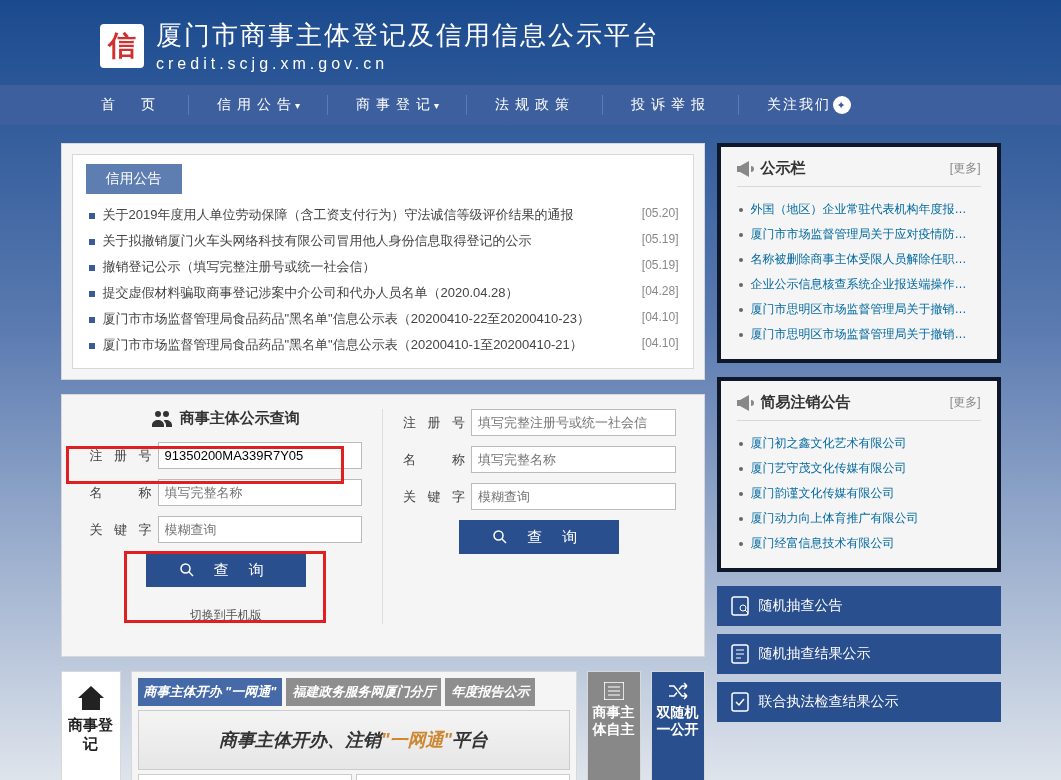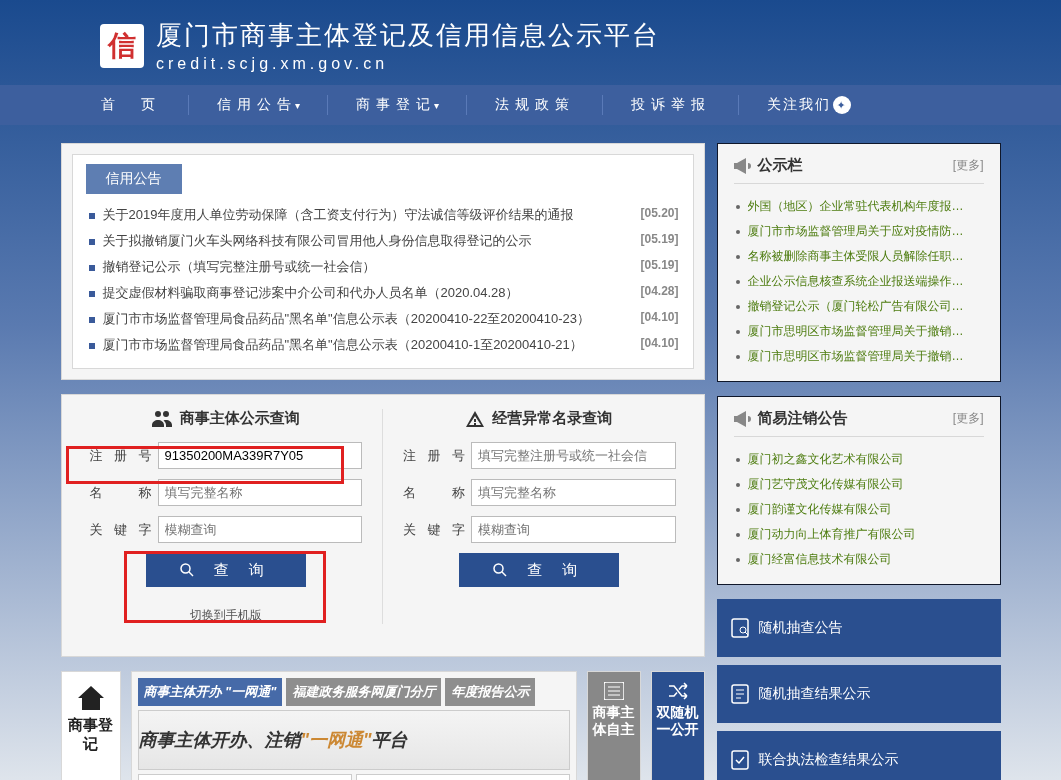--- a/index.html
+++ b/index.html
@@ -80,34 +80,34 @@
   display: flex;
   padding: 4px 0;
   font-size: 13px;
   color: #444;
 }
 .announce-list .dot {
   width: 6px; height: 6px; background: #3a5a9a;
   margin: 7px 8px 0 2px; flex-shrink: 0;
 }
 .announce-list .txt { flex: 1; cursor: pointer; }
-.announce-list .date { color: #888; font-size: 12px; margin-left: 10px; font-weight: bold; }
-
-.right-panel { background: #f5f5f5; border: 1px solid #0f172a; padding: 12px 16px; }
+.announce-list .date { color: #888; font-size: 12px; margin-left: 10px; }
+
+.right-panel { background: #f5f5f5; border: 4px solid #0f172a; padding: 12px 16px; }
 .right-panel-head {
   display: flex; align-items: center;
   border-bottom: 1px solid #d8d8d8;
   padding-bottom: 8px; margin-bottom: 10px;
 }
 .right-panel-head .ico { color: #888; font-size: 16px; margin-right: 6px; }
 .right-panel-head .ttl { font-size: 15px; font-weight: bold; color: #333; flex: 1; }
 .right-panel-head .more { font-size: 12px; color: #888; cursor: pointer; }
 .bullet-list { list-style: none; }
 .bullet-list li {
-  display: flex; padding: 4px 0; font-size: 12px; color: #4d7c0f;
+  display: flex; padding: 4px 0; font-size: 12px; color: #0369a1;
   align-items: center;
 }
 .bullet-list li::before {
   content: ""; width: 4px; height: 4px; border-radius: 50%;
   background: #666; margin: 0 8px 0 2px; flex-shrink: 0;
 }
 .bullet-list li span { cursor: pointer; white-space: nowrap; overflow: hidden; text-overflow: ellipsis; }
 
 .search-row {
   background: #f5f5f5; border: 1px solid #d8d8d8;
@@ -155,21 +155,21 @@
 .ywtover { flex: 1; background: #f5f5f5; border: 1px solid #d8d8d8; padding: 6px; display: flex; flex-direction: column; gap: 4px; }
 .ywt-tabs { display: flex; gap: 4px; }
 .ywt-tab {
   background: #8e8e8e; color: #fff; font-size: 13px;
   padding: 5px 6px; cursor: pointer; font-style: italic; font-weight: bold;
 }
 .ywt-tab.active { background: #466aa8; }
 .ywt-banner {
   background: linear-gradient(to bottom,#f4f4f4,#e6e6e6);
   border: 1px solid #ccc; height: 60px;
-  display: flex; align-items: center; justify-content: flex-start;
+  display: flex; align-items: center; justify-content: center;
   font-size: 18px; font-weight: bold; color: #333; font-style: italic;
 }
 .ywt-banner .hl { color: #c83; }
 .ywt-bottom-row { display: flex; gap: 4px; }
 .ywt-chip {
   flex: 1; background: #fff; border: 1px solid #ccc;
   display: flex; align-items: center; justify-content: center;
   gap: 6px; padding: 6px 4px; font-size: 13px; color: #4771bb; cursor: pointer;
 }
 .side-btn {
@@ -179,21 +179,21 @@
 }
 .side-btn .ico { font-size: 20px; margin-bottom: 4px; }
 .side-btn .txt { font-size: 14px; font-weight: bold; line-height: 1.2; text-align: center; }
 .side-btn.gray { background: #888; color: #fff; }
 .side-btn.blue { background: #2a4f8f; color: #fff; }
 
 .right-btn-stack { display: flex; flex-direction: column; gap: 8px; }
 .check-btn {
   background: #2a4f8f; color: #fff;
   display: flex; align-items: center; gap: 10px;
-  padding: 19px 14px; cursor: pointer; font-size: 14px;
+  padding: 10px 14px; cursor: pointer; font-size: 14px;
 }
 .check-btn .ico { font-size: 18px; }
 svg { display: block; }
 </style>
 </head>
 <body>
 
 <div class="header">
   <div class="logo-row">
     <div class="logo-box">
@@ -301,28 +301,20 @@
                 <circle cx="5.5" cy="5.5" r="4.5" fill="none" stroke="#fff" stroke-width="1.5"></circle>
                 <line x1="9" y1="9" x2="13" y2="13" stroke="#fff" stroke-width="1.5"></line>
               </svg>
           </span>
           <span>查 询</span>
         </div>
         <div class="switch-mobile">切换到手机版</div>
       </div>
 
       <div class="search-box" style="border-left:1px solid #ddd">
-        <div class="search-box-head">
-          <span class="ico">
-            <svg width="18" height="16" viewBox="0 0 18 16">
-                <path fill="#333" d="M9 0l9 16H0L9 0zm0 5L3 14h12L9 5zm-1 3h2v3H8V8zm0 4h2v2H8v-2z"></path>
-              </svg>
-          </span>
-          <span class="lbl">经营异常名录查询</span>
-        </div>
         <div class="form-row">
           <label>注 册 号</label>
           <input type="text" placeholder="填写完整注册号或统一社会信" style="">
         </div>
         <div class="form-row">
           <label>名　称</label>
           <input type="text" placeholder="填写完整名称" style="">
         </div>
         <div class="form-row">
           <label>关 键 字</label>
@@ -412,23 +404,20 @@
           <li>
             <span>厦门市市场监督管理局关于应对疫情防…</span>
           </li>
           <li>
             <span>名称被删除商事主体受限人员解除任职…</span>
           </li>
           <li>
             <span>企业公示信息核查系统企业报送端操作…</span>
           </li>
           <li>
-            <span>撤销登记公示（厦门轮松广告有限公司…</span>
-          </li>
-          <li>
             <span>厦门市思明区市场监督管理局关于撤销…</span>
           </li>
           <li>
             <span>厦门市思明区市场监督管理局关于撤销…</span>
           </li>
         </ul>
     </div>
 
     <div class="right-panel">
       <div class="right-panel-head">

